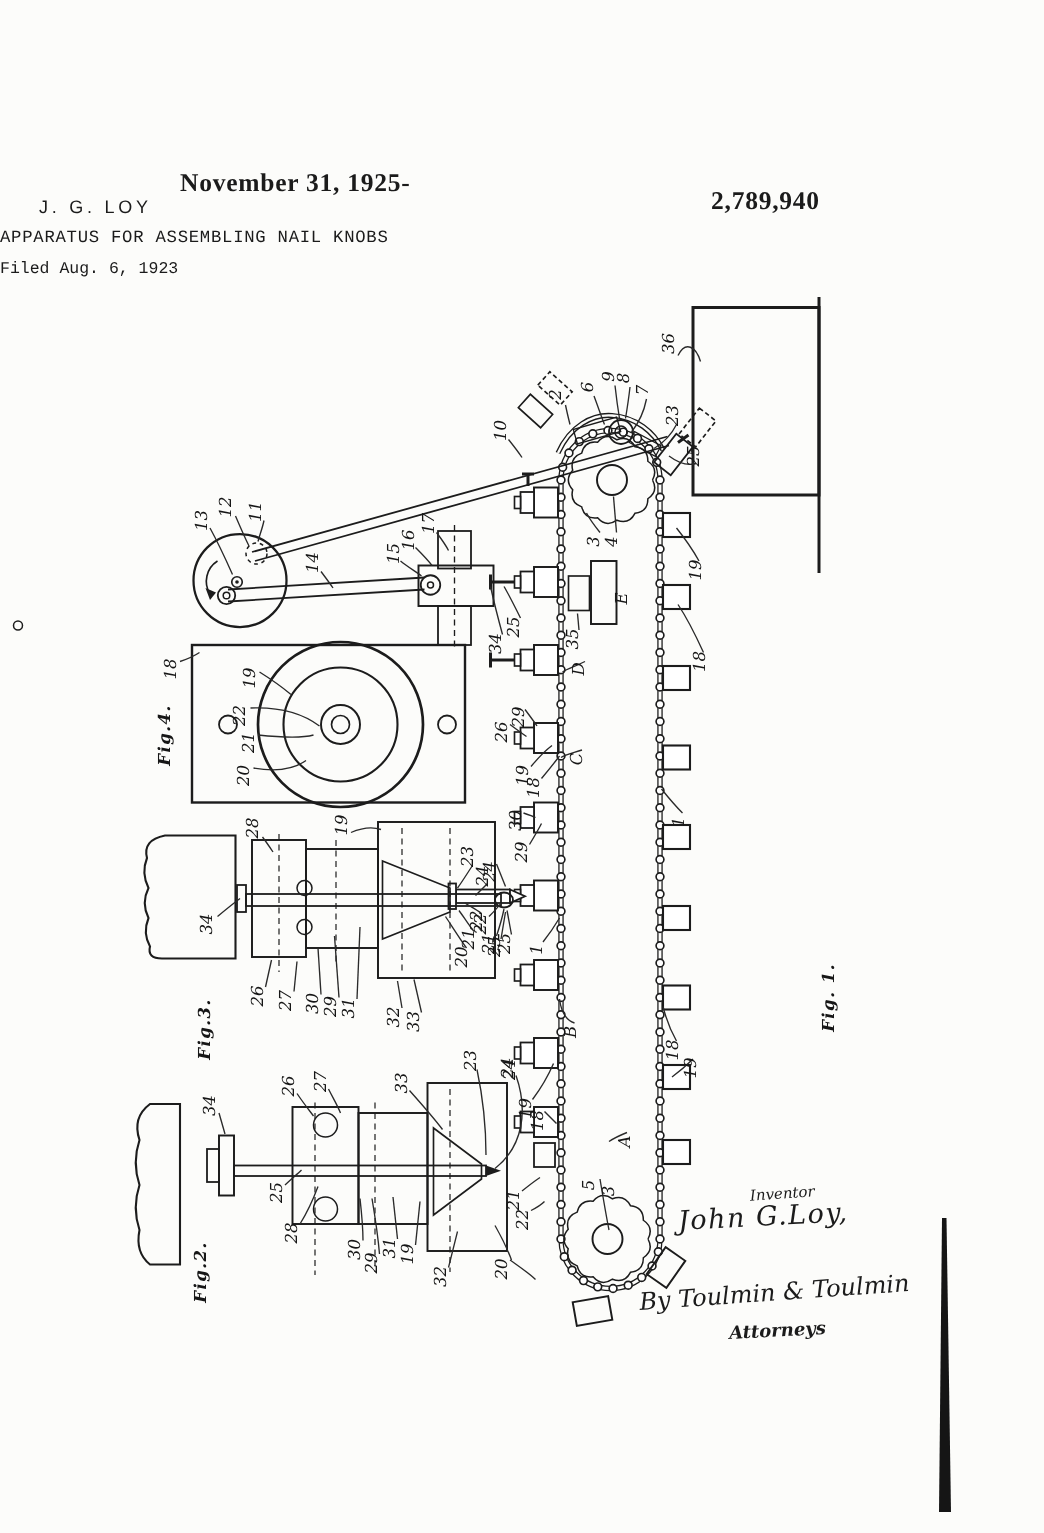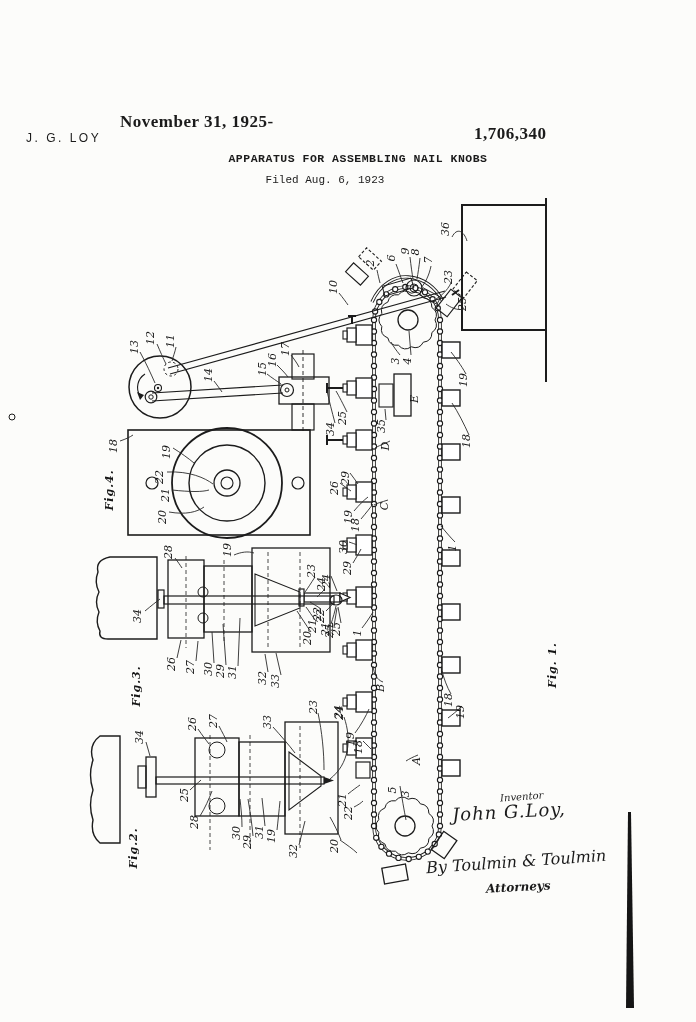--- a/index.html
+++ b/index.html
@@ -3,40 +3,40 @@
 <meta charset="utf-8">
 <style>
   html,body{margin:0;padding:0;}
   body{width:696px;height:1022px;position:relative;background:#fcfcfa;overflow:hidden;
        font-family:"Liberation Serif",serif;color:#1b1b1b;}
   .abs{position:absolute;}
   .date{left:120px;top:112px;font-size:17px;font-weight:bold;letter-spacing:.5px;}
   .patnum{left:474px;top:124px;font-size:17px;font-weight:bold;letter-spacing:.5px;}
   .appname{left:0;top:131px;width:680px;font-family:"Liberation Sans",sans-serif;
            font-size:12px;font-weight:normal;letter-spacing:2.5px;margin-left:26px;}
-  .doctitle{left:0;top:152px;width:668px;text-align:center;font-family:"Liberation Mono",monospace;
-            font-size:11.5px;font-weight:bold;letter-spacing:.5px;margin-left:24px;}
-  .filed{left:0;top:174px;width:650px;text-align:center;font-family:"Liberation Mono",monospace;
+  .doctitle{left:0;top:152px;width:668px;text-align:left;font-family:"Liberation Mono",monospace;
+            font-size:11.5px;font-weight:normal;letter-spacing:.5px;}
+  .filed{left:0;top:174px;width:650px;text-align:left;font-family:"Liberation Mono",monospace;
          font-size:11px;}
   .sig{font-family:"DejaVu Serif",serif;font-style:italic;}
   .sig-inventor{left:500px;top:791px;font-size:10px;transform:rotate(-4deg);}
   .sig-name{left:452px;top:801px;font-size:18px;transform:rotate(-3deg);letter-spacing:1px;}
   .sig-att{left:426px;top:852px;font-size:16px;transform:rotate(-4deg);}
   .sig-attlbl{left:486px;top:880px;font-size:12px;font-weight:bold;transform:rotate(-3deg);}
   svg{position:absolute;left:0;top:0;}
   .ln{stroke:#1c1c1c;fill:none;}
   .leader{stroke:#2a2a2a;stroke-width:.9;fill:none;}
   .ref{font-family:"DejaVu Serif",serif;font-style:italic;font-size:11px;fill:#161616;text-anchor:middle;}
   .caption{font-weight:bold;letter-spacing:1px;}
 </style>
 </head>
 <body>
 
 <div class="abs date">November 31, 1925-</div>
-<div class="abs patnum">1,706,340</div>
+<div class="abs patnum">2,789,940</div>
 <div class="abs appname">J. G. LOY</div>
 <div class="abs doctitle">APPARATUS FOR ASSEMBLING NAIL KNOBS</div>
 <div class="abs filed">Filed Aug. 6, 1923</div>
 
 <svg id="dwg" width="696" height="1022" viewBox="0 0 696 1022">
   <defs>
     <pattern id="h1" width="5" height="5" patternUnits="userSpaceOnUse" patternTransform="rotate(45)">
       <line x1="0" y1="0" x2="0" y2="5" stroke="#2a2a2a" stroke-width="1"></line>
     </pattern>
     <pattern id="h3" width="3.2" height="3.2" patternUnits="userSpaceOnUse" patternTransform="rotate(45)">

